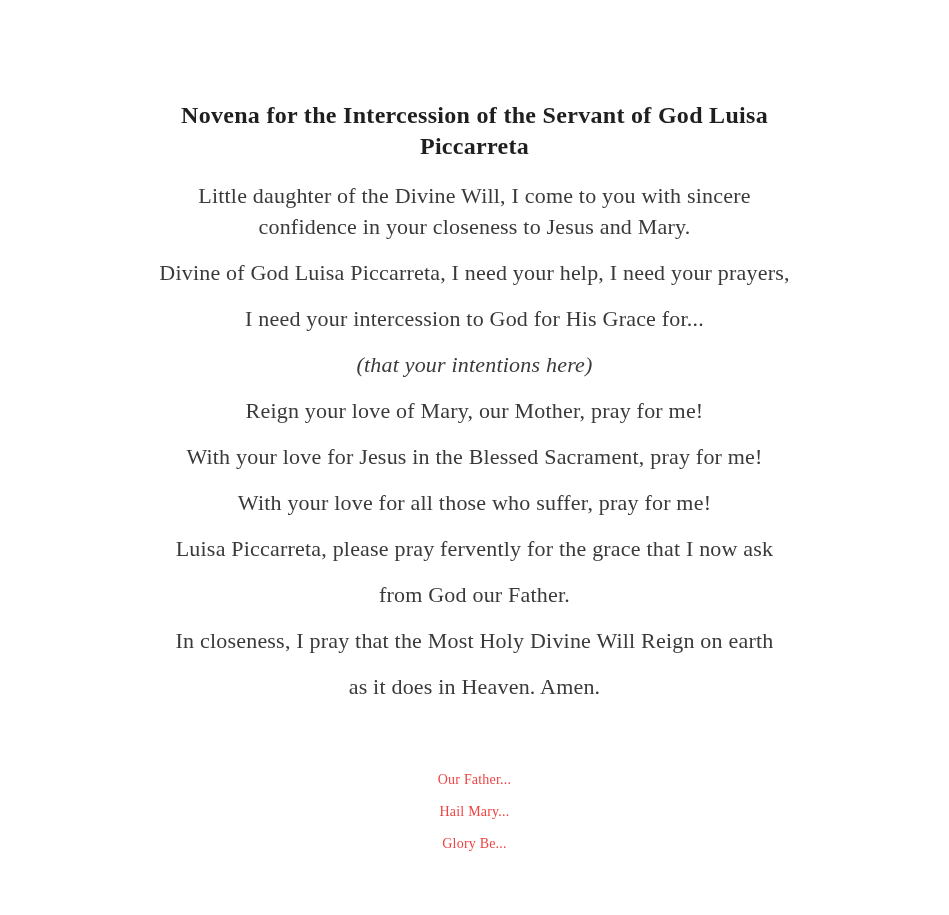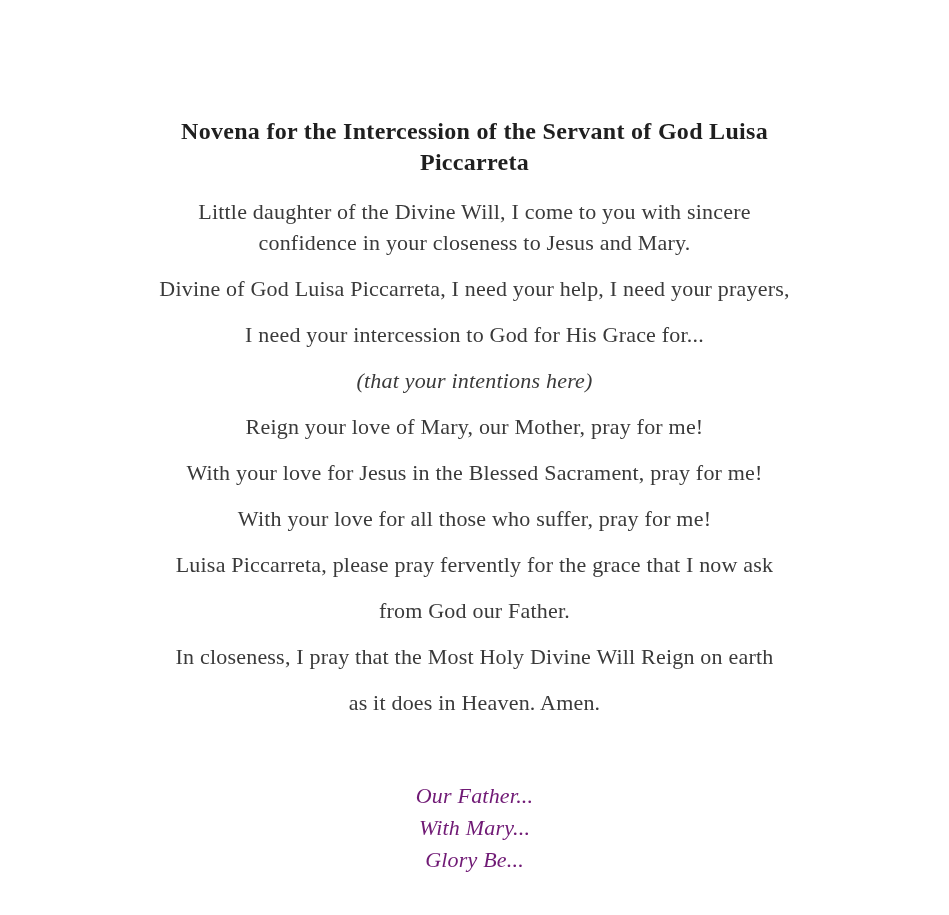--- a/index.html
+++ b/index.html
@@ -39,33 +39,31 @@
     white-space: nowrap;
   }
   .para.title .line {
     font-weight: bold;
     font-size: 24px;
     color: #1f1f1f;
     letter-spacing: 0.3px;
   }
   .para.title {
     margin-bottom: 18px;
-    margin-top: 16px;
   }
   .para.italic .line {
     font-style: italic;
   }
   .para.closing {
     margin-top: 62px;
   }
   .para.closing .line {
-    font-style: italic;
-    font-size: 22px;
+    font-size: 14px;
     line-height: 32px;
-    color: #701a75;
+    color: #ef4444;
   }
 </style>
 </head>
 <body>
 
 <div class="page">
   <div class="prayer-doc">
       <div class="para title">
         <span class="line">Novena for the Intercession of the Servant of God Luisa</span>
         <span class="line">Piccarreta</span>
@@ -99,17 +97,17 @@
         <span class="line">from God our Father.</span>
       </div>
       <div class="para body">
         <span class="line">In closeness, I pray that the Most Holy Divine Will Reign on earth</span>
       </div>
       <div class="para body">
         <span class="line">as it does in Heaven. Amen.</span>
       </div>
       <div class="para closing">
         <span class="line">Our Father...</span>
-        <span class="line">With Mary...</span>
+        <span class="line">Hail Mary...</span>
         <span class="line">Glory Be...</span>
       </div>
     </div>
 </div>
 
 </body></html>

